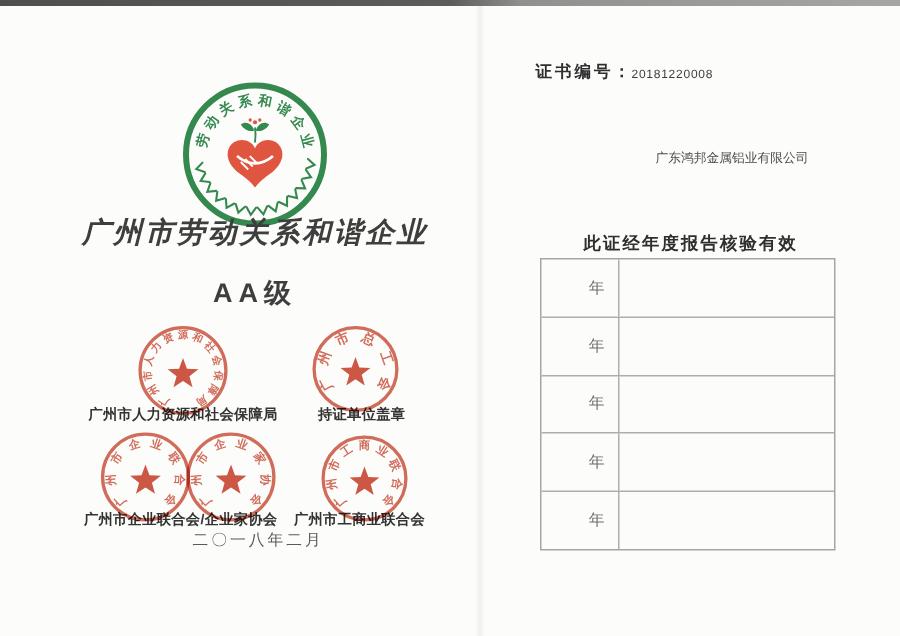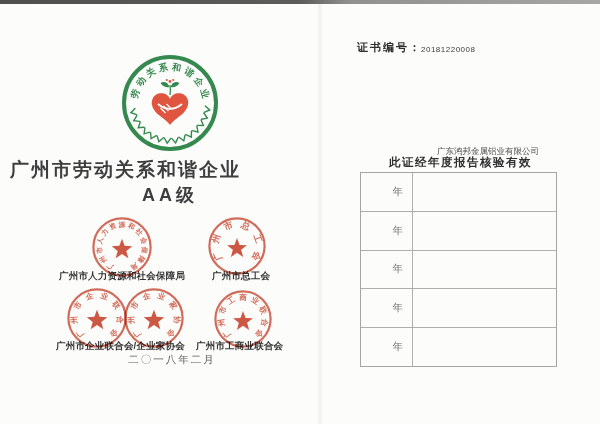--- a/index.html
+++ b/index.html
@@ -13,22 +13,22 @@
     position:absolute;top:0;left:0;width:600px;height:4px;
     background:linear-gradient(90deg,#4f4f4f 0%,#5c5c5c 50%,#909090 58%,#a6a6a6 100%);
   }
   .fold{
     position:absolute;top:4px;bottom:0;left:317px;width:6px;
     background:linear-gradient(90deg,rgba(0,0,0,0) 0%,rgba(0,0,0,0.05) 50%,rgba(0,0,0,0) 100%);
   }
   
   .emblem{position:absolute;left:120px;top:53px;width:100px;height:100px;}
   .title-1{
-    position:absolute;left:10px;top:157px;width:320px;
-    font-size:19px;font-weight:bold;color:#3e3e3e;letter-spacing:2px;white-space:nowrap;
+    position:absolute;left:10px;top:142px;width:320px;text-align:center;
+    font-size:19px;font-weight:bold;color:#3e3e3e;letter-spacing:2px;white-space:nowrap;font-style:italic;
   }
   .title-2{
     position:absolute;left:10px;top:183px;width:320px;text-align:center;
     font-size:18px;font-weight:bold;color:#3e3e3e;letter-spacing:4px;
   }
   .seal{position:absolute;mix-blend-mode:multiply;opacity:.92;z-index:3;}
   .seal-0{left:92px; top:217px;width:60px;height:60px;}
   .seal-1{left:208px;top:217px;width:58px;height:58px;}
   .seal-2{left:67px; top:288px;width:60px;height:60px;}
   .seal-3{left:124px;top:288px;width:60px;height:60px;}
@@ -50,21 +50,21 @@
     position:absolute;font-size:11px;font-weight:bold;color:#2f2f2f;
     letter-spacing:2px;white-space:nowrap;
   }
   .lbl-certno{left:357px;top:40px;}
   .lbl-holder{left:357px;top:94px;}
   .field-value{
     position:absolute;font-family:Liberation Sans, sans-serif;
     color:#3d3d3d;white-space:nowrap;
   }
   .val-certno{left:421px;top:45px;font-size:8px;letter-spacing:0.5px;}
-  .val-holder{left:437px;top:100px;font-size:8.5px;color:#4c4c4c;margin-top:46px;}
+  .val-holder{left:437px;top:100px;font-size:8.5px;color:#4c4c4c;}
   .verify-title{
     position:absolute;left:357px;top:155px;font-size:11.5px;font-weight:bold;
     color:#2f2f2f;letter-spacing:1.5px;white-space:nowrap;margin-left:32px;
   }
   .verify-table{
     position:absolute;left:360px;top:172px;width:197px;height:195px;
     border:1px solid #a5a5a5;box-sizing:border-box;display:flex;flex-direction:column;
   }
   .vt-row{flex:1;display:flex;}
   .vt-row + .vt-row{border-top:1px solid #aeaeae;}
@@ -123,21 +123,21 @@
           <circle cx="-3.2" cy="-28" r="1.1" fill="#df5540"></circle>
           <circle cx="3.2" cy="-28" r="1.1" fill="#df5540"></circle>
         </g>
       </svg>
     </div>
 
   <div class="title-1">广州市劳动关系和谐企业</div>
   <div class="title-2">AA级</div>
 
   <div class="seal-caption cap-0">广州市人力资源和社会保障局</div>
-  <div class="seal-caption cap-1">广州市总工会</div>
+  <div class="seal-caption cap-1">持证单位盖章</div>
   <div class="seal-caption cap-2">广州市企业联合会/企业家协会</div>
   <div class="seal-caption cap-3">广州市工商业联合会</div>
 
   <div class="seal seal-0">
       <svg viewBox="-30 -30 60 60" width="100%" height="100%">
         <circle cx="0" cy="0" r="28.6" fill="none" stroke="#d0604e" stroke-width="2.2"></circle>
         <polygon points="0.00,-8.30 2.65,-1.14 10.27,-0.84 4.28,3.89 6.35,11.24 0.00,7.00 -6.35,11.24 -4.28,3.89 -10.27,-0.84 -2.65,-1.14" fill="#cc4a36"></polygon>
         <g fill="#d0604e" font-weight="bold" font-size="6.8">
           <text text-anchor="middle" dominant-baseline="central" transform="translate(-12.36,19.40) rotate(-147.5)">广</text>
           <text text-anchor="middle" dominant-baseline="central" transform="translate(-19.31,12.50) rotate(-122.9)">州</text>

